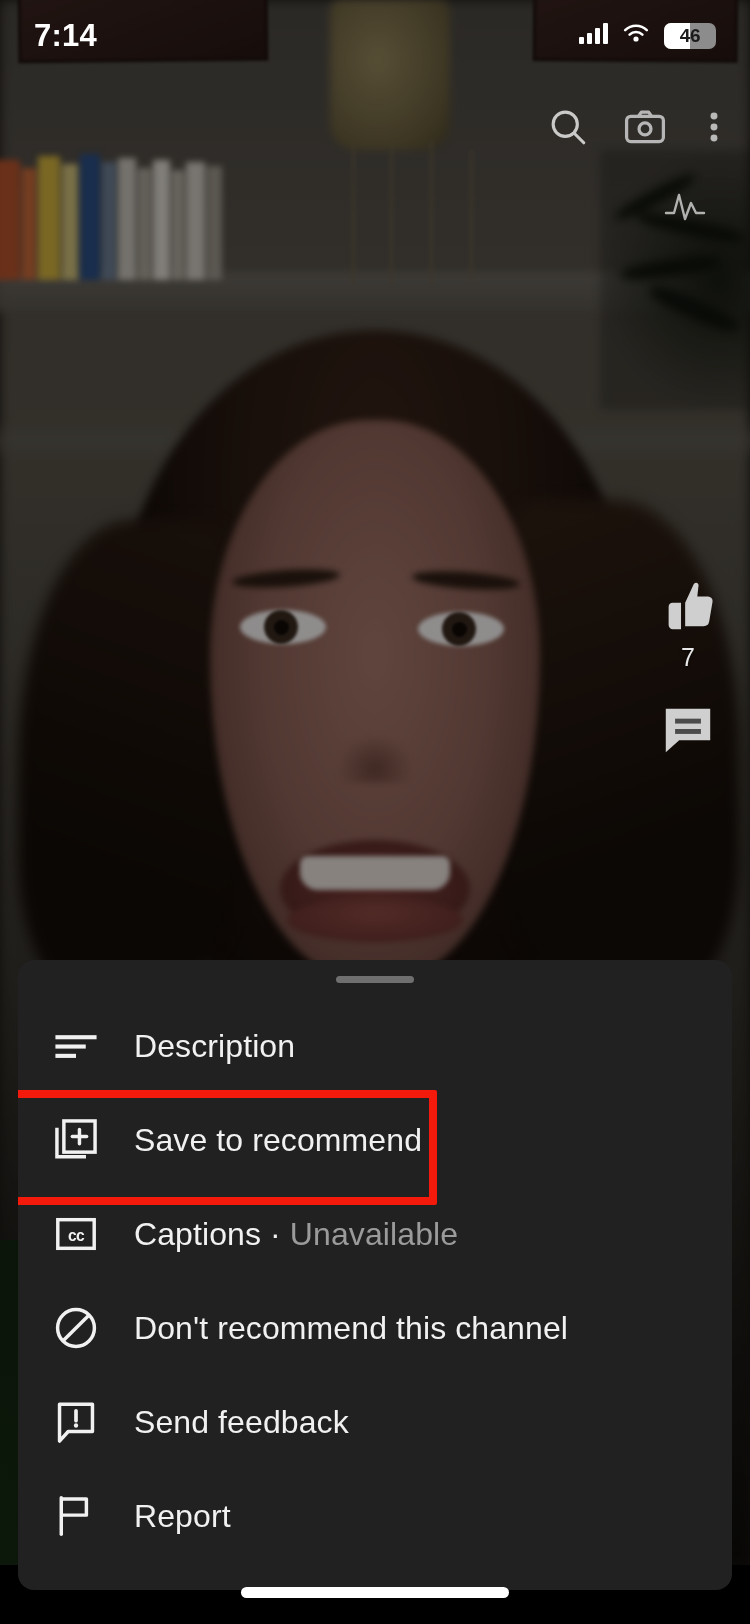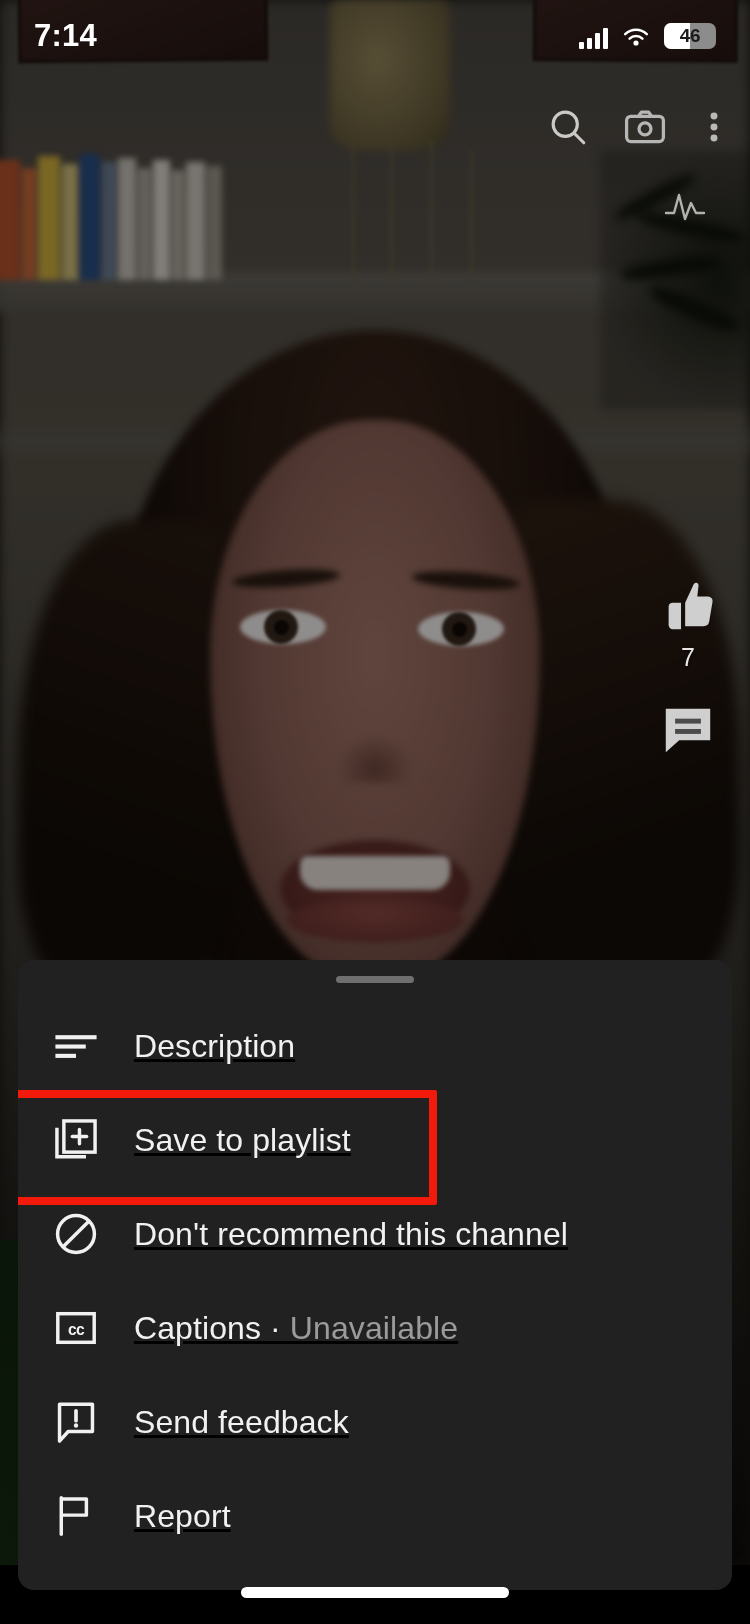--- a/index.html
+++ b/index.html
@@ -120,21 +120,21 @@
     background:linear-gradient(180deg,#0a1609,#0c1a0a); opacity:.9;
   }
 
   
   .statusbar {
     position:absolute; left:0; top:0; width:750px; height:72px;
     display:flex; align-items:center; justify-content:space-between;
     padding:0 34px; z-index:40; color:#fff;
   }
   .clock { font-size:31px; font-weight:600; letter-spacing:.2px; }
-  .sb-right { display:flex; align-items:flex-end; gap:13px; }
+  .sb-right { display:flex; align-items:flex-start; gap:13px; }
   .bars { display:flex; align-items:flex-end; gap:3px; height:21px; }
   .bars i { display:block; width:5px; background:#fff; border-radius:1px; }
   .bars i:nth-child(1){ height:7px; }
   .bars i:nth-child(2){ height:11px; }
   .bars i:nth-child(3){ height:16px; }
   .bars i:nth-child(4){ height:21px; }
   .batt {
     position:relative; width:52px; height:26px; border-radius:7px;
     background:#8c8c8c; display:flex; align-items:center; justify-content:center;
     overflow:hidden;
@@ -155,21 +155,21 @@
   .rail {
     position:absolute; right:14px; top:575px; width:96px; z-index:30;
     display:flex; flex-direction:column; align-items:center;
   }
   .rail-item { display:flex; flex-direction:column; align-items:center; margin-bottom:26px; }
   .rail-label { color:#e8e8e8; font-size:25px; margin-top:6px; text-shadow:0 1px 3px rgba(0,0,0,.6); }
 
   
   .sheet {
     position:absolute; left:18px; right:18px; top:960px; height:630px;
-    background:#212121; border-radius:16px; z-index:50; overflow:hidden;text-decoration:underline;
+    background:#212121; border-radius:16px; z-index:50; overflow:hidden;
   }
   .handle {
     width:78px; height:7px; border-radius:4px; background:#6f6f6f;
     margin:16px auto 0;
   }
   .menu { margin-top:16px; }
   .row {
     position:relative; display:flex; align-items:center;
     height:94px; padding:0 0 0 32px;
   }
@@ -344,43 +344,43 @@
 
       <div class="row highlight">
         <span class="glyph">
           <svg width="52" height="52" viewBox="0 0 24 24">
             <path d="M3.2 6.3v13.4h13.4" stroke="#f1f1f1" stroke-width="1.6" fill="none"></path>
             <rect x="6.4" y="3.2" width="14.4" height="14.4" stroke="#f1f1f1" stroke-width="1.6" fill="none"></rect>
             <line x1="13.6" y1="7.1" x2="13.6" y2="13.7" stroke="#f1f1f1" stroke-width="1.6" stroke-linecap="round"></line>
             <line x1="10.3" y1="10.4" x2="16.9" y2="10.4" stroke="#f1f1f1" stroke-width="1.6" stroke-linecap="round"></line>
           </svg>
         </span>
-        <span class="txt">Save to playlist</span>
+        <span class="txt">Save to recommend</span>
+      </div>
+
+      <div class="row">
+        <span class="glyph">
+          <svg width="52" height="52" viewBox="0 0 24 24">
+            <rect x="3.6" y="5.4" width="16.8" height="13.2" stroke="#f1f1f1" stroke-width="1.6" fill="none"></rect>
+            <text x="12" y="15.2" font-family="Liberation Sans, sans-serif" font-size="7.2" font-weight="700" fill="#f1f1f1" text-anchor="middle" letter-spacing="-0.3">cc</text>
+          </svg>
+        </span>
+        <span class="txt">
+          <span>Captions · </span><span class="muted">Unavailable</span>
+        </span>
       </div>
 
       <div class="row">
         <span class="glyph">
           <svg width="52" height="52" viewBox="0 0 24 24">
             <circle cx="12" cy="12" r="8.5" stroke="#f1f1f1" stroke-width="1.6" fill="none"></circle>
             <line x1="6.3" y1="17.7" x2="17.7" y2="6.3" stroke="#f1f1f1" stroke-width="1.6"></line>
           </svg>
         </span>
         <span class="txt">Don't recommend this channel</span>
-      </div>
-
-      <div class="row">
-        <span class="glyph">
-          <svg width="52" height="52" viewBox="0 0 24 24">
-            <rect x="3.6" y="5.4" width="16.8" height="13.2" stroke="#f1f1f1" stroke-width="1.6" fill="none"></rect>
-            <text x="12" y="15.2" font-family="Liberation Sans, sans-serif" font-size="7.2" font-weight="700" fill="#f1f1f1" text-anchor="middle" letter-spacing="-0.3">cc</text>
-          </svg>
-        </span>
-        <span class="txt">
-          <span>Captions · </span><span class="muted">Unavailable</span>
-        </span>
       </div>
 
       <div class="row">
         <span class="glyph">
           <svg width="52" height="52" viewBox="0 0 24 24">
             <path d="M4.4 3.8h15.2v12.6H8.4l-4 4.4V3.8z" stroke="#f1f1f1" stroke-width="1.6" fill="none" stroke-linejoin="round"></path>
             <line x1="12" y1="6.8" x2="12" y2="11.4" stroke="#f1f1f1" stroke-width="1.7" stroke-linecap="round"></line>
             <circle cx="12" cy="13.6" r="1" fill="#f1f1f1"></circle>
           </svg>
         </span>

